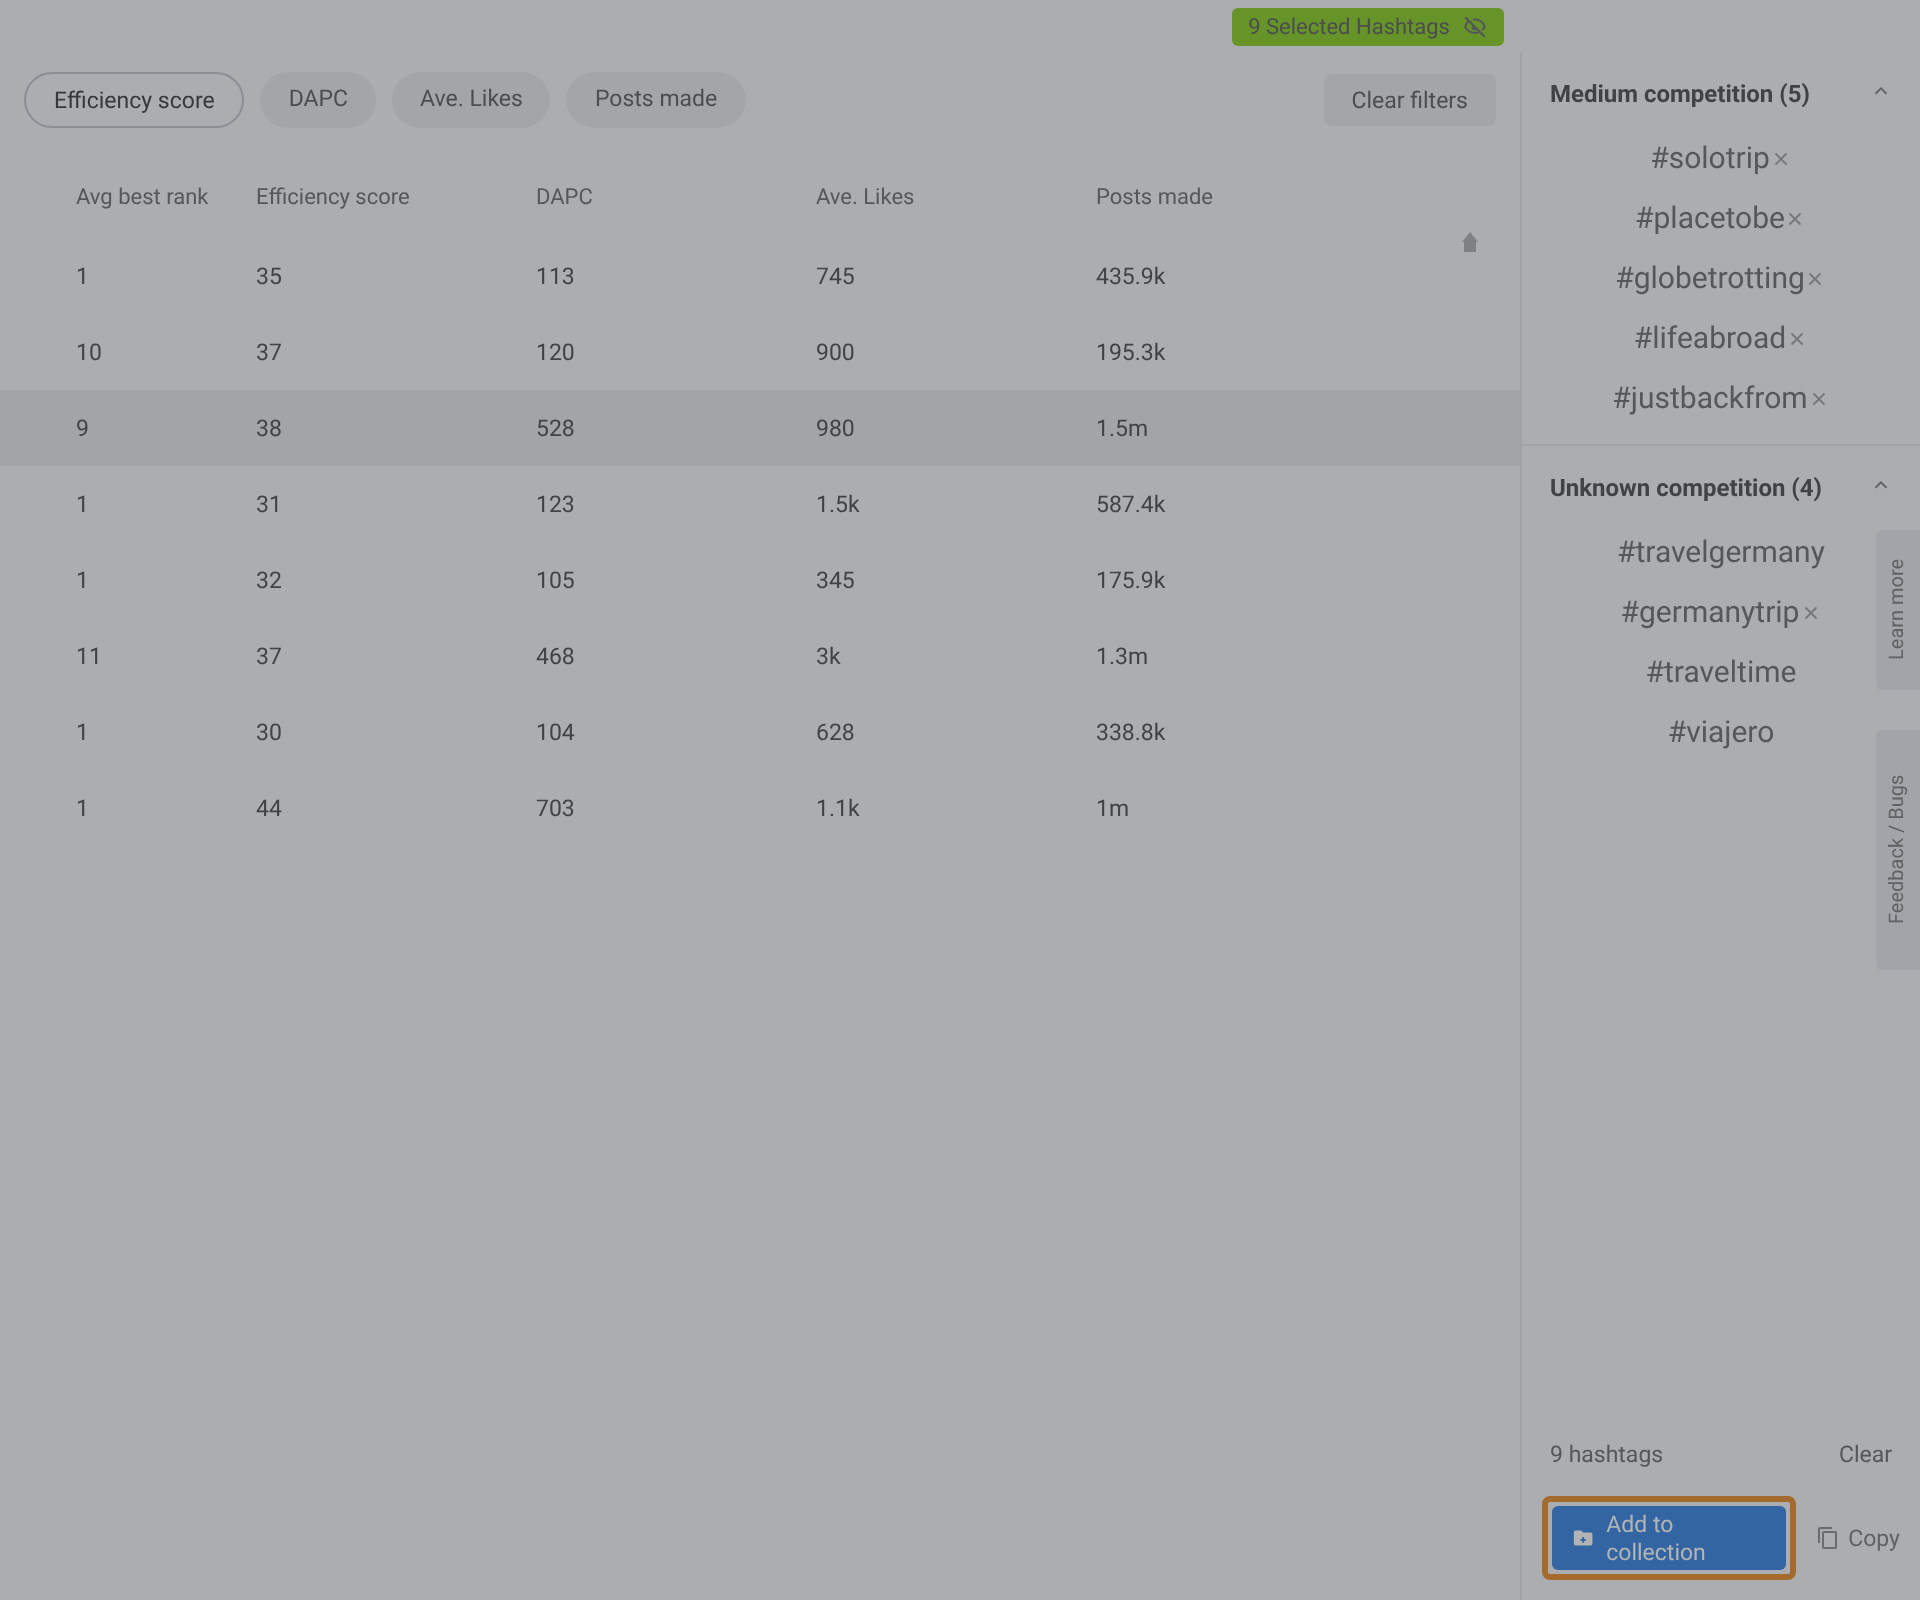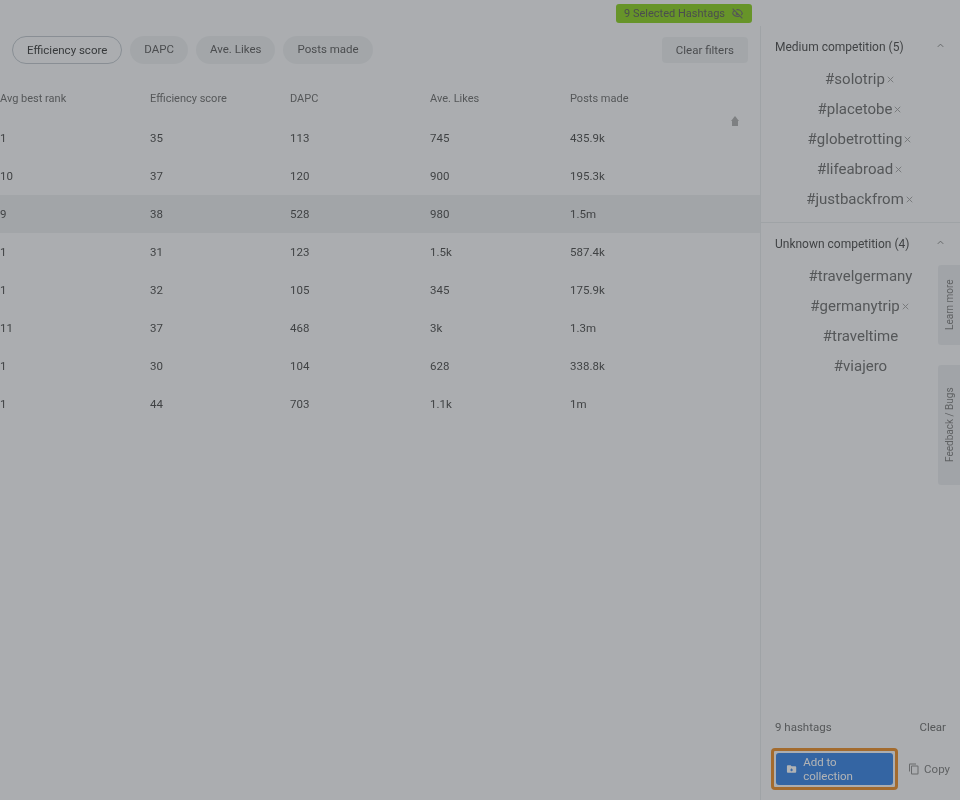--- a/index.html
+++ b/index.html
@@ -62,21 +62,21 @@
   color: #555;
   font-size: 11.5px;
   cursor: pointer;
 }
 .table-header {
   display: flex;
   padding: 18px 0 14px 0;
   color: #666;
   font-size: 11px;
 }
-.col-rank { width: 150px; }
+.col-rank { width: 128px; padding-left: 38px; }
 .col-eff { width: 140px; }
 .col-dapc { width: 140px; }
 .col-likes { width: 140px; }
 .col-posts { width: 140px; }
 .table-body { position: relative; }
 .scroll-indicator {
   position: absolute;
   right: 22px;
   top: 2px;
   width: 6px;
@@ -105,21 +105,21 @@
   background: #f5f6f7;
   border-left: 1px solid #e2e4e7;
   display: flex;
   flex-direction: column;
 }
 .section-header {
   display: flex;
   justify-content: space-between;
   padding: 14px 14px 10px 14px;
   font-size: 12px;
-  font-weight: 400;
+  font-weight: 700;
   color: #444;
   cursor: pointer;
 }
 .section-header svg { width: 11px; height: 11px; }
 .tag-item {
   display: flex;
   justify-content: center;
   align-items: center;
   padding: 6px 14px;
   font-size: 15px;

